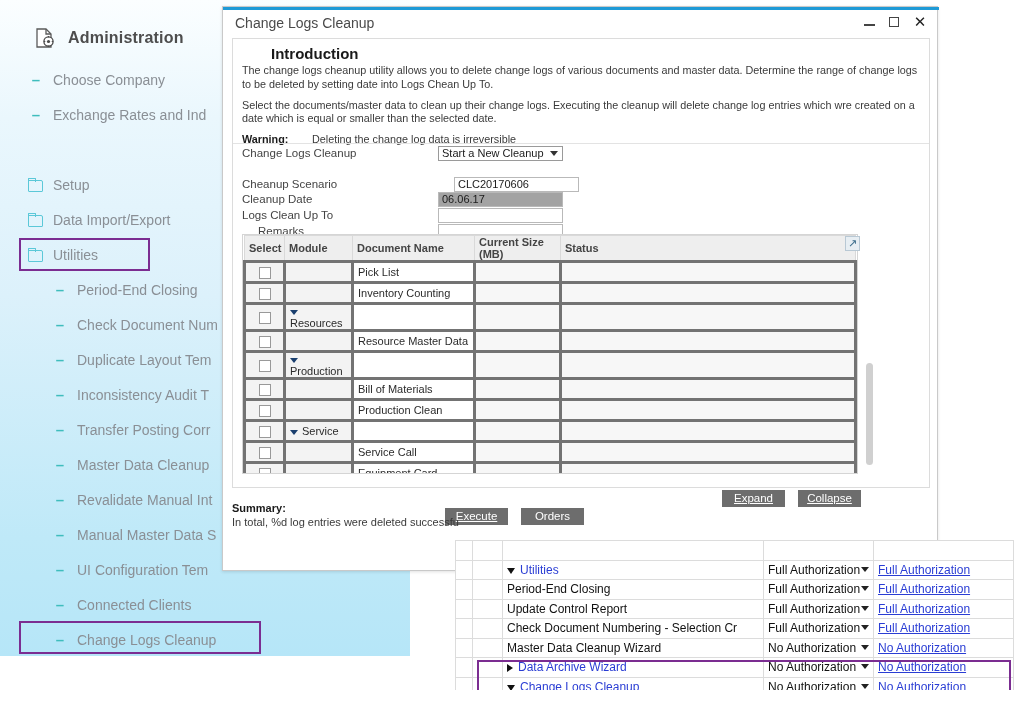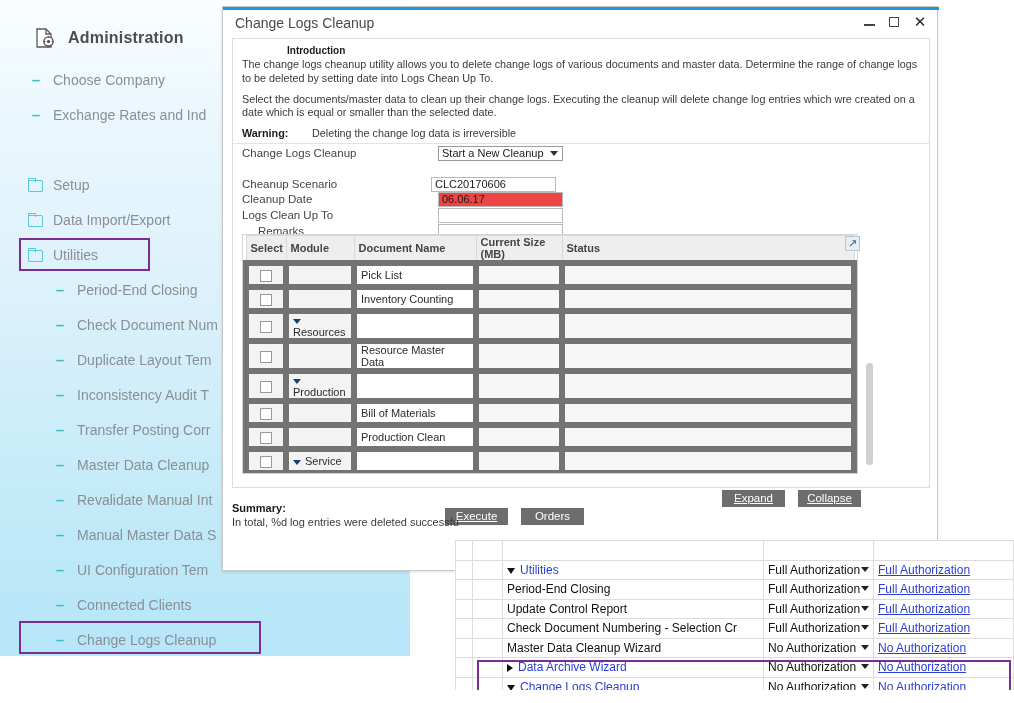--- a/index.html
+++ b/index.html
@@ -60,49 +60,49 @@
   .wc-min::after{content:"";position:absolute;left:1px;bottom:3px;width:11px;height:2px;background:#444;}
   .wc-max::after{content:"";position:absolute;left:1px;top:2px;width:10px;height:10px;border:1.6px solid #444;box-sizing:border-box;}
   .wc-close{font-size:15px;line-height:14px;color:#222;text-align:center;font-weight:600;}
 
   #dialog-body{
     position:absolute;left:9px;top:31px;width:698px;height:450px;
     background:#fff;border:1px solid #dcdcdc;box-sizing:border-box;
   }
   
   #intro{position:absolute;left:9px;top:6px;width:680px;}
-  #intro h4{margin:0 0 2px 16px;font-size:10px;color:#1a1a1a;font-weight:bold;padding-left:29px;}
+  #intro h4{margin:0 0 2px 0;font-size:15px;color:#1a1a1a;font-weight:bold;padding-left:29px;}
   #intro p{margin:0 0 7px 0;font-size:10.8px;line-height:1.28;color:#3a3a3a;}
   #warn-row{display:flex;font-size:10.8px;color:#3a3a3a;}
   #warn-row .wlab{font-weight:bold;width:70px;color:#1a1a1a;}
   #intro-rule{position:absolute;left:0;top:104px;width:696px;height:1px;background:#e3e3e3;}
 
   
   .frm-label{position:absolute;font-size:11.5px;color:#444;}
   .frm-field{
     position:absolute;height:15px;border:1px solid #b9b9b9;background:#fff;box-sizing:border-box;
     font-size:11px;color:#1a1a1a;padding:0 3px;line-height:13px;
   }
-  .frm-field.readonly{background:#ef4444;}
+  .frm-field.readonly{background:#a3a3a3;}
   #sel-cleanup{
     position:absolute;left:205px;top:107px;width:125px;height:15px;
     border:1px solid #9a9a9a;background:#fff;box-sizing:border-box;
     font-size:11px;color:#1a1a1a;padding:0 3px;line-height:13px;
   }
   #sel-cleanup .carat{position:absolute;right:4px;top:4px;width:0;height:0;
     border-left:4px solid transparent;border-right:4px solid transparent;border-top:5px solid #333;}
 
   
   #tbl-wrap{position:absolute;left:9px;top:195px;width:616px;height:240px;border:1px solid #d5d5d5;box-sizing:border-box;overflow:hidden;background:#fff;}
   table.grid{border-collapse:collapse;width:100%;table-layout:fixed;font-size:11px;}
   table.grid th{
     background:#eeeeee;border:1px solid #d9d9d9;color:#444;font-weight:bold;
     height:17px;text-align:left;padding:0 4px;font-size:11px;
   }
-  table.grid td{border:6px solid #737373;height:18px;padding:0 4px;color:#2b2b2b;background:#fff;}
+  table.grid td{border:3px solid #737373;height:18px;padding:0 4px;color:#2b2b2b;background:#fff;}
   table.grid td.sel{background:#f3f3f3;text-align:center;}
   table.grid td.mod{background:#f3f3f3;}
   table.grid td.sz,table.grid td.st{background:#f7f7f7;}
   .chk{display:inline-block;width:10px;height:10px;border:1px solid #999;background:#fff;vertical-align:middle;}
   .tri{display:inline-block;width:0;height:0;border-left:4px solid transparent;border-right:4px solid transparent;border-top:5px solid #1a3f6e;margin-right:4px;vertical-align:middle;}
   #expand-arrow{
     position:absolute;left:612px;top:197px;width:13px;height:13px;
     background:#e7eef3;border:1px solid #b8c8d4;color:#3d6e8c;font-size:11px;
     line-height:12px;text-align:center;cursor:pointer;
   }
@@ -257,21 +257,21 @@
     </div>
     <div id="intro-rule"></div>
 
     <div class="frm-label" style="left:9px;top:108px">Change Logs Cleanup</div>
     <div id="sel-cleanup">
       <span>Start a New Cleanup</span>
       <span class="carat"></span>
     </div>
 
     <div class="frm-label" style="left:9px;top:139px">Cheanup Scenario</div>
-    <div class="frm-field" style="left:198px;top:138px;width:125px">CLC20170606</div>
+    <div class="frm-field" style="left:221px;top:138px;width:125px">CLC20170606</div>
 
     <div class="frm-label" style="left:9px;top:154px">Cleanup Date</div>
     <div class="frm-field readonly" style="left:205px;top:153px;width:125px">06.06.17</div>
 
     <div class="frm-label" style="left:9px;top:170px">Logs Clean Up To</div>
     <div class="frm-field" style="left:205px;top:169px;width:125px"></div>
 
     <div class="frm-label" style="left:25px;top:186px">Remarks</div>
     <div class="frm-field" style="left:205px;top:185px;width:125px"></div>
 

